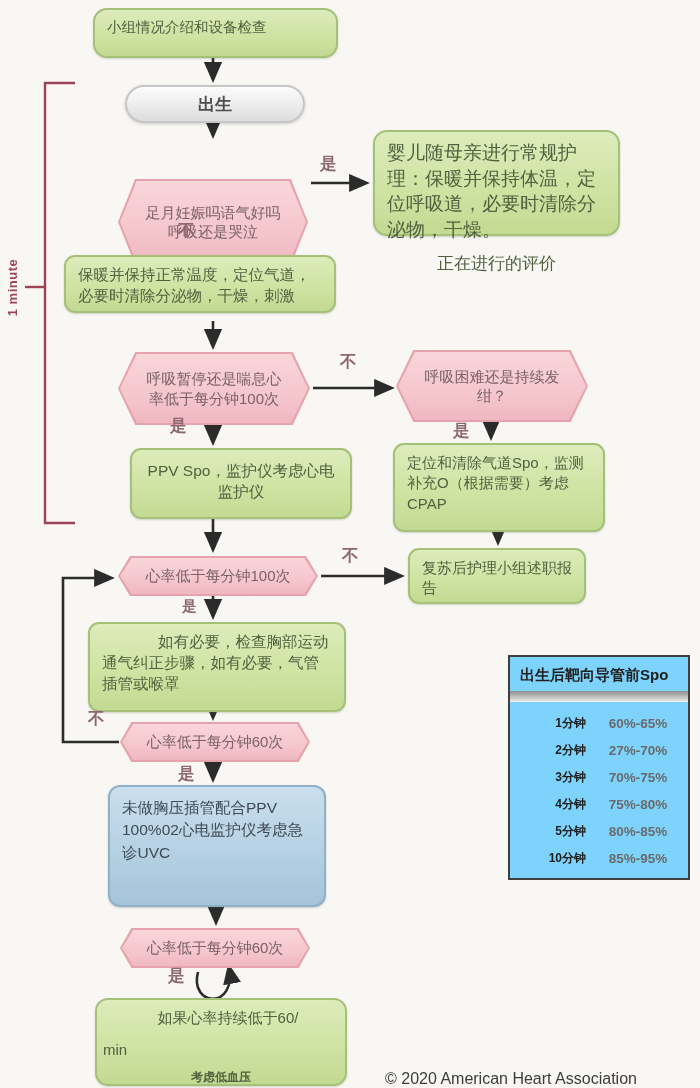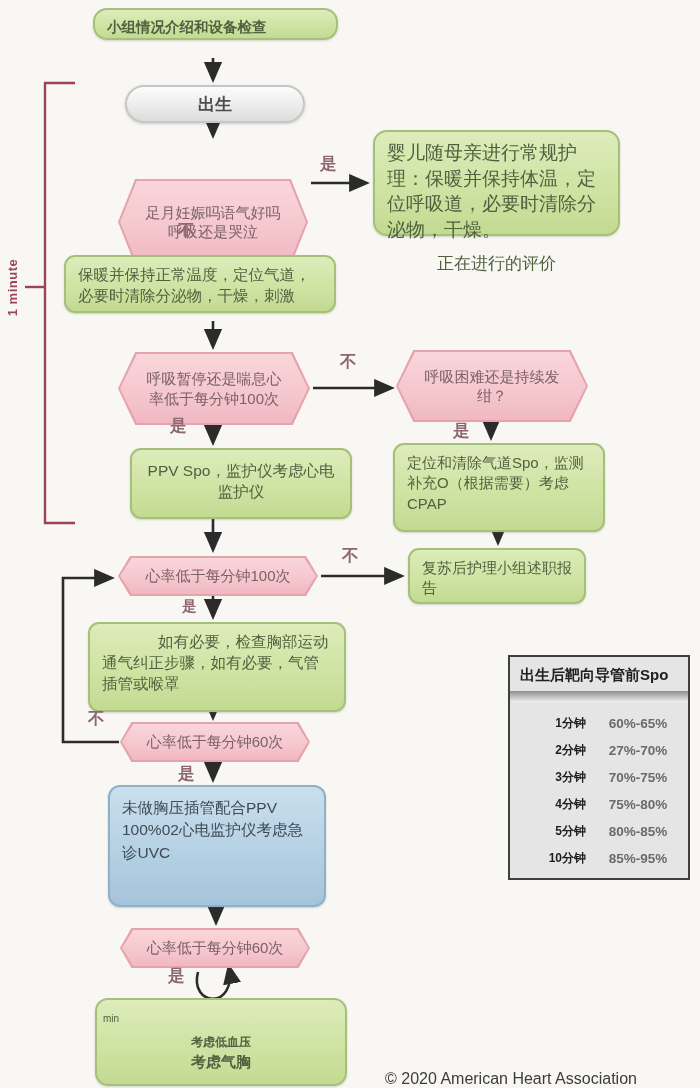--- a/index.html
+++ b/index.html
@@ -57,39 +57,39 @@
     position:absolute;color:#8d6670;font-size:16.5px;font-weight:bold;
   }
   
   .bracket-label{
     position:absolute;color:#9c4456;font-weight:bold;font-size:13px;
     transform:rotate(-90deg);transform-origin:center;white-space:nowrap;
     letter-spacing:.5px;
   }
   
   .spo2{
-    position:absolute;box-sizing:border-box;background:#e5e5e5;
+    position:absolute;box-sizing:border-box;background:#7dd3fc;
     border:2px solid #3f3f3f;
   }
   .spo2 .tt{
     padding:9px 8px 6px 10px;font-weight:bold;font-size:15px;color:#202020;
     white-space:nowrap;
   }
   .spo2 .band{height:11px;background:linear-gradient(180deg,#8f8f8f 0%,#d9d9d8 80%,#f2f2f1 100%);}
   .spo2 .rows{padding:8px 6px 6px 6px;}
   .spo2 .tr{display:grid;grid-template-columns:78px 1fr;align-items:center;padding:5px 2px;}
   .spo2 .tr .tm{text-align:right;font-weight:bold;color:#1d1d1d;font-size:12px;padding-right:10px;}
   .spo2 .tr .rg{text-align:center;font-weight:bold;color:#6a6a6a;font-size:13.5px;}
 
   .routine-main{font-size:19px;text-align:left;}
   .routine-sub{font-size:17px;text-align:center;margin-top:10px;font-weight:500;}
   .indent1{text-indent:56px;}
   .copyright{position:absolute;font-size:16px;color:#3c3c3c;}
   .p1{text-align:center;padding-left:14px;font-size:15px;}
-  .p2{text-align:left;font-size:10px;margin-top:4px;margin-left:-6px;}
+  .p2{text-align:left;font-size:15px;margin-top:12px;margin-left:-6px;}
   .p3{text-align:center;font-size:12px;font-weight:bold;margin-top:8px;}
   .p4{text-align:center;font-size:15px;font-weight:bold;margin-top:2px;}
 </style>
 </head>
 <body>
 
 <div id="canvas">
 
   <svg class="flow" width="700" height="1088" viewBox="0 0 700 1088">
     <defs>
@@ -117,21 +117,21 @@
       <path d="M198 972 C 189 1007, 237 1010, 229 967" marker-end="url(#ah)"></path>
     </g>
     <g stroke="#9c4456" stroke-width="2.4" fill="none">
       <path d="M75 83 H45 V523 H75"></path>
       <line x1="25" y1="287" x2="45" y2="287"></line>
     </g>
   </svg>
 
   <div class="bracket-label" style="left:-16px;top:280px;">1 minute</div>
 
-  <div class="g-box" style="left:93px;top:8px;width:245px;height:32px;border-radius:14px;font-weight:bold;">
+  <div class="g-box" style="left:93px;top:8px;width:245px;height:50px;border-radius:14px;">
     <span>小组情况介绍和设备检查</span>
   </div>
 
   <div class="pill" style="left:125px;top:85px;width:180px;height:38px;">
     <span>出生</span>
   </div>
 
   <div class="hex" style="left:118px;top:140px;width:190px;height:86px;margin-top:39px;">
     <div class="hb"></div>
     <div class="hf"></div>
@@ -207,20 +207,21 @@
 
   <div class="hex thin" style="left:120px;top:928px;width:190px;height:40px;">
     <div class="hb"></div>
     <div class="hf"></div>
     <div class="ht" style="padding:2px 14px;">心率低于每分钟60次</div>
   </div>
 
   <div class="lbl" style="left:168px;top:965px;">是</div>
 
   <div class="g-box" style="left:95px;top:998px;width:252px;height:88px;border-radius:13px;">
+    <div class="p1">如果心率持续低于60/</div>
     <div class="p2">min</div>
     <div class="p3">考虑低血压</div>
     <div class="p4">考虑气胸</div>
   </div>
 
   <div class="spo2" style="left:508px;top:655px;width:182px;">
     <div class="tt">出生后靶向导管前Spo</div>
     <div class="band"></div>
     <div class="rows">
       <div class="tr">

